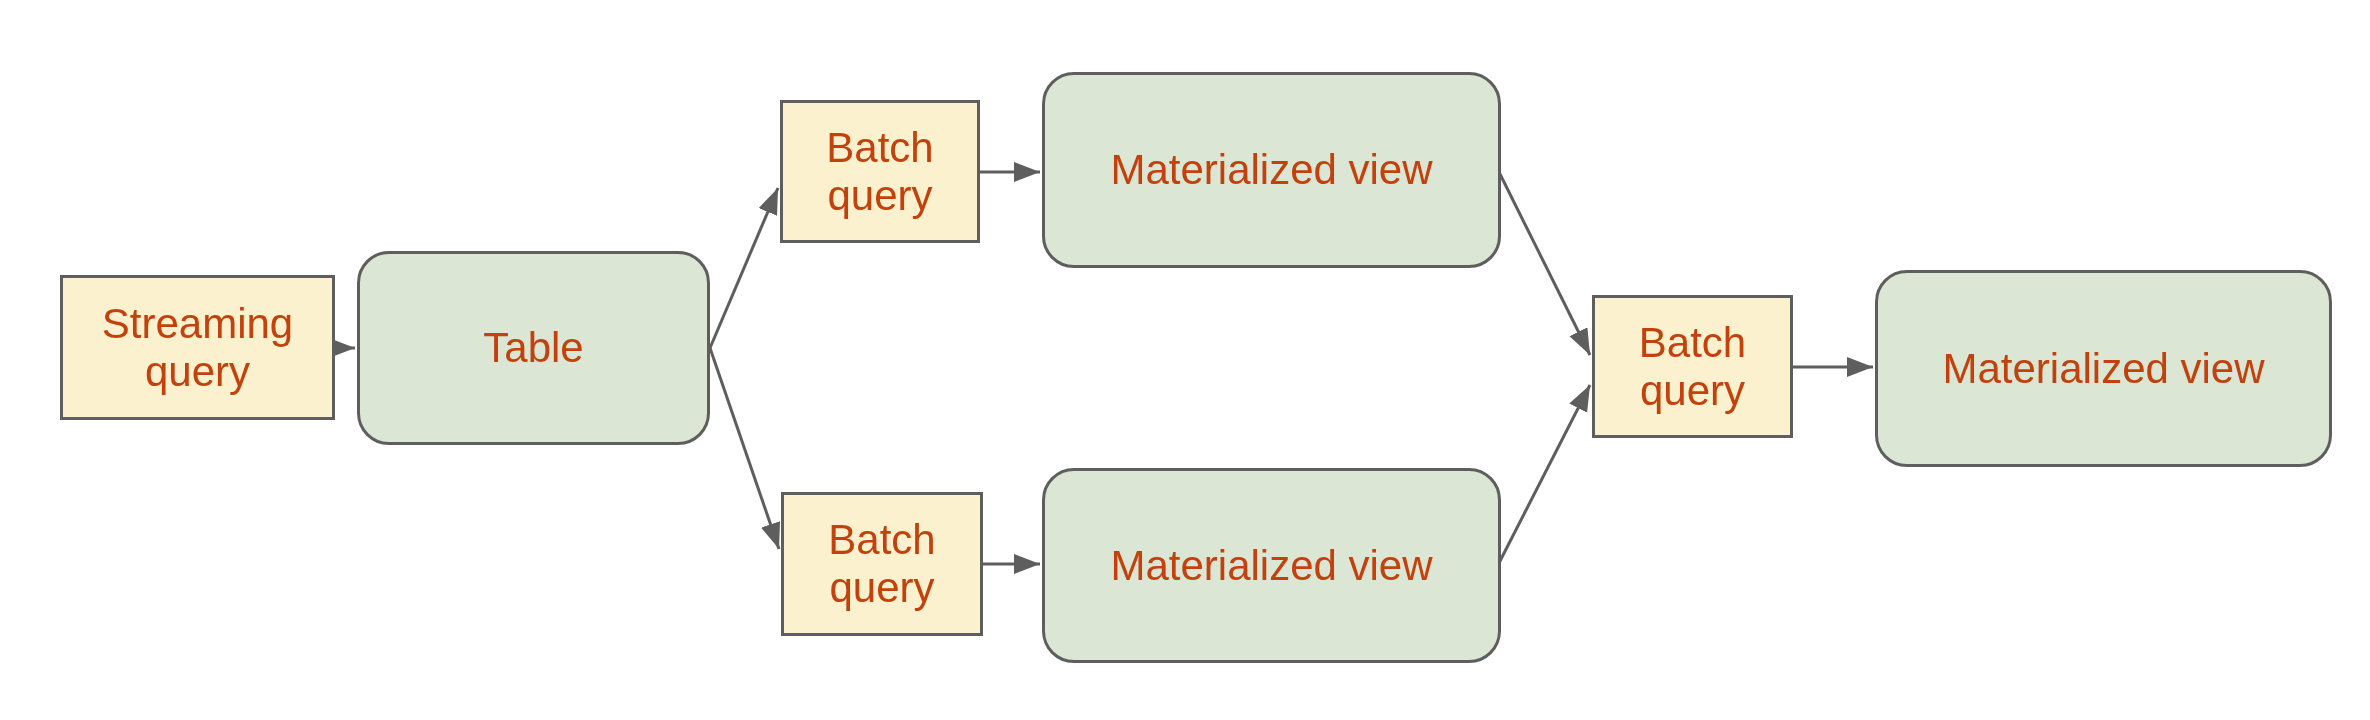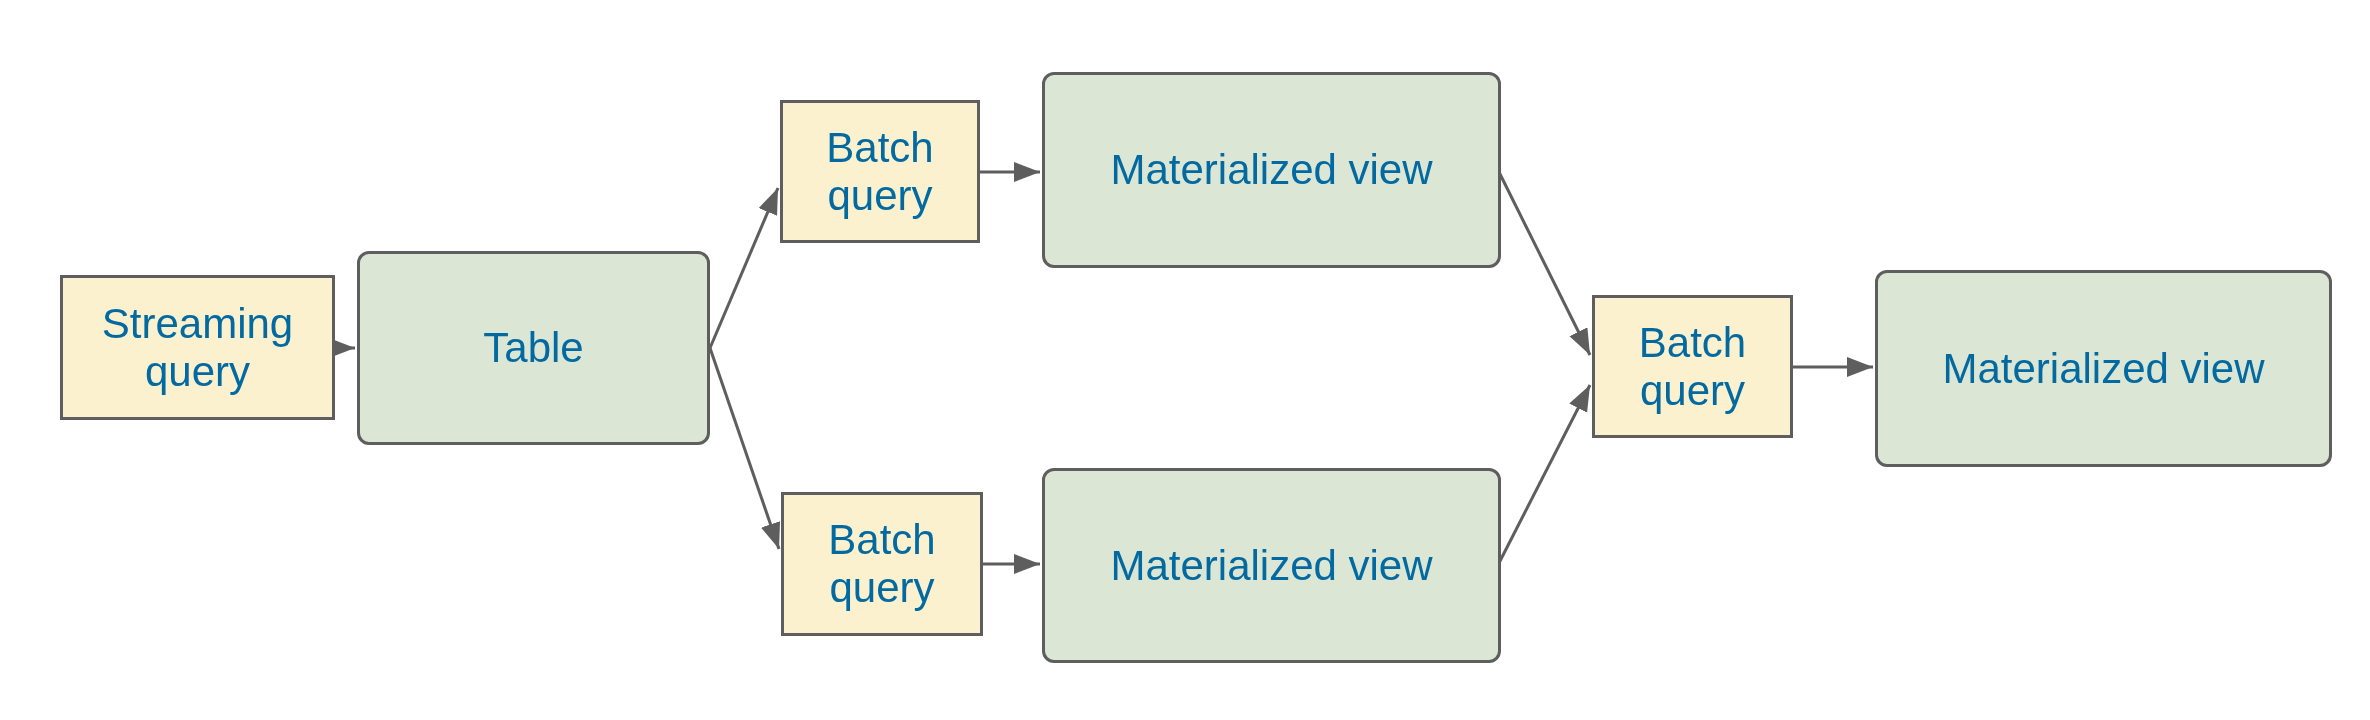--- a/index.html
+++ b/index.html
@@ -25,26 +25,26 @@
     fill: none;
   }
   .node {
     position: absolute;
     box-sizing: border-box;
     border: 3px solid #5e5e5e;
     display: flex;
     align-items: center;
     justify-content: center;
     text-align: center;
-    color: #0369a1;
+    color: #c2410c;
     font-size: 42px;
     line-height: 48px;
   }
   .rect    { background: #fbf1ce; border-radius: 0; }
-  .rounded { background: #dbe7d4; border-radius: 12px; }
+  .rounded { background: #dbe7d4; border-radius: 32px; }
 
   .n-streaming    { left: 32px;   top: 275px; width: 275px; height: 145px; margin-left: 28px; }
   .n-table        { left: 357px;  top: 251px; width: 353px; height: 194px; }
   .n-batch-top    { left: 780px;  top: 100px; width: 200px; height: 143px; }
   .n-mv-top       { left: 1042px; top: 72px;  width: 459px; height: 196px; }
   .n-batch-bottom { left: 781px;  top: 492px; width: 202px; height: 144px; }
   .n-mv-bottom    { left: 1042px; top: 468px; width: 459px; height: 195px; }
   .n-batch-right  { left: 1592px; top: 295px; width: 201px; height: 143px; }
   .n-mv-right     { left: 1875px; top: 270px; width: 457px; height: 197px; }
 

